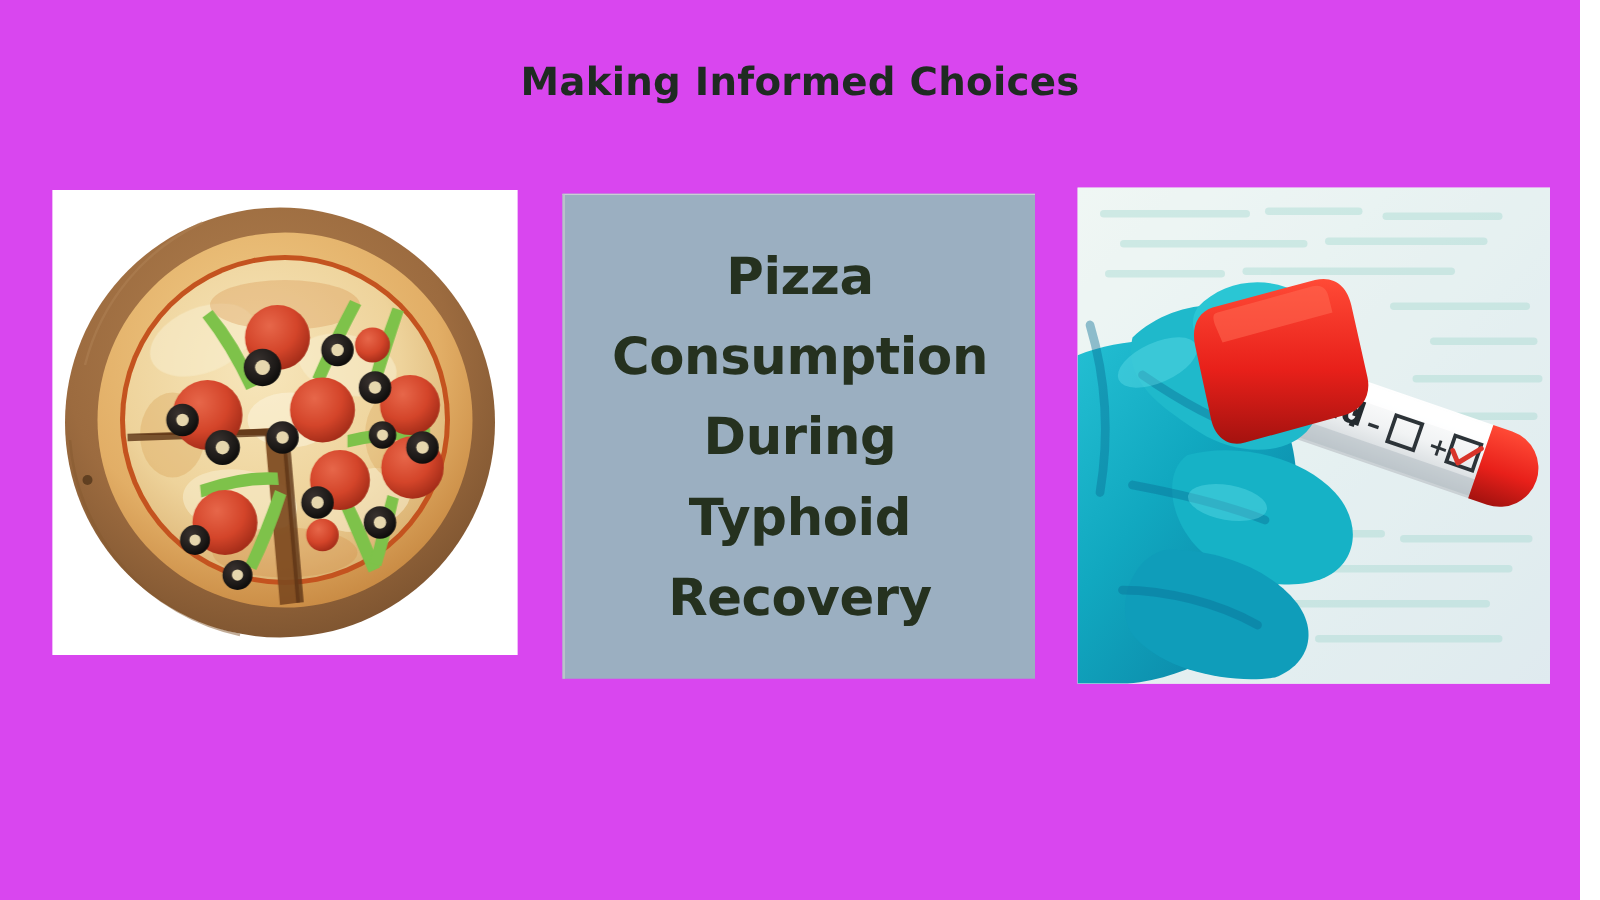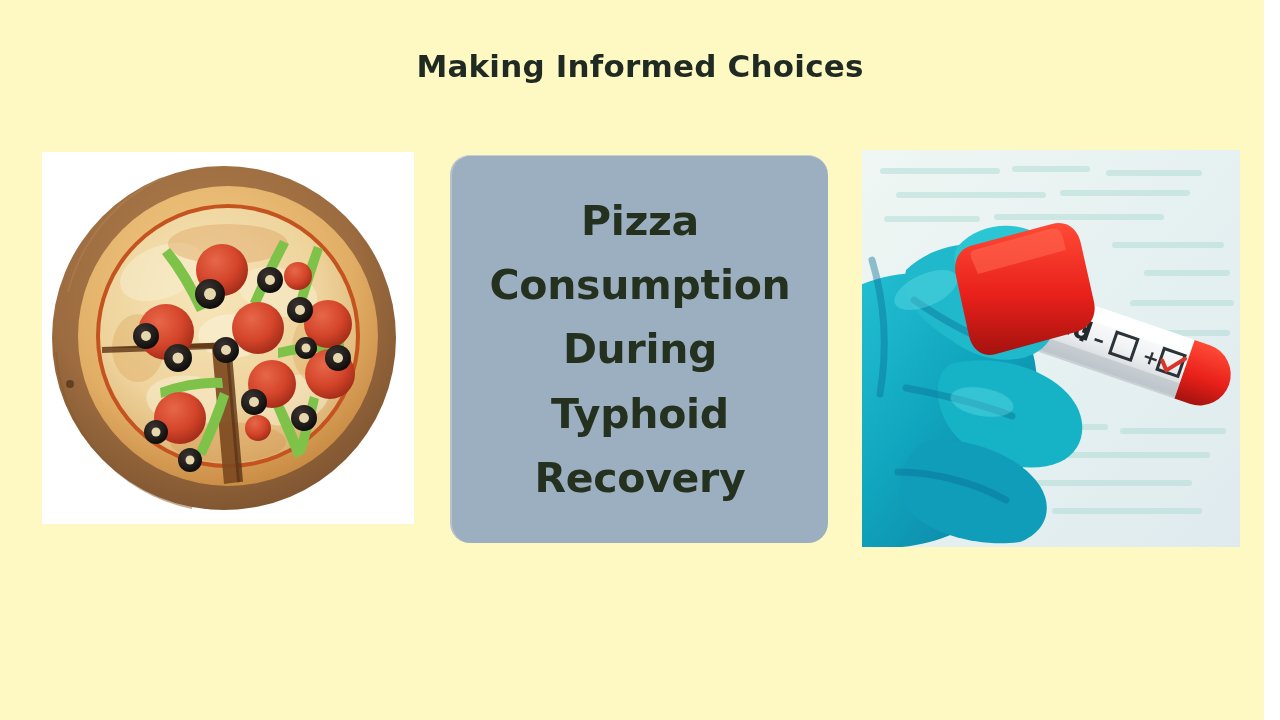--- a/index.html
+++ b/index.html
@@ -9,21 +9,21 @@
     width: 1280px; height: 720px;
     background: #ffffff;
     font-family: "Liberation Sans", sans-serif;
     overflow: hidden;
   }
 
   .page {
     position: relative;
     width: 1264px;
     height: 720px;
-    background: #fef9c3;
+    background: #d946ef;
   }
 
   
   .page-title {
     position: absolute;
     left: 0; top: 48px;
     width: 1280px;
     text-align: center;
     font-size: 31px;
     font-weight: 700;
@@ -46,21 +46,20 @@
     position: absolute;
     left: 450px; top: 155px;
     width: 378px; height: 388px;
     background: #9bafc1;
     border-left: 2px solid #b9c2ca;
     border-top: 1px solid #c8ced4;
     display: flex;
     flex-direction: column;
     align-items: center;
     justify-content: center;
-    border-radius: 20px;
   }
   .title-card-text {
     text-align: center;
     font-family: "DejaVu Sans", sans-serif;
     font-weight: 700;
     font-size: 41px;
     line-height: 1.57;
     color: #25311f;
     letter-spacing: -0.3px;
     padding: 0 8px;

